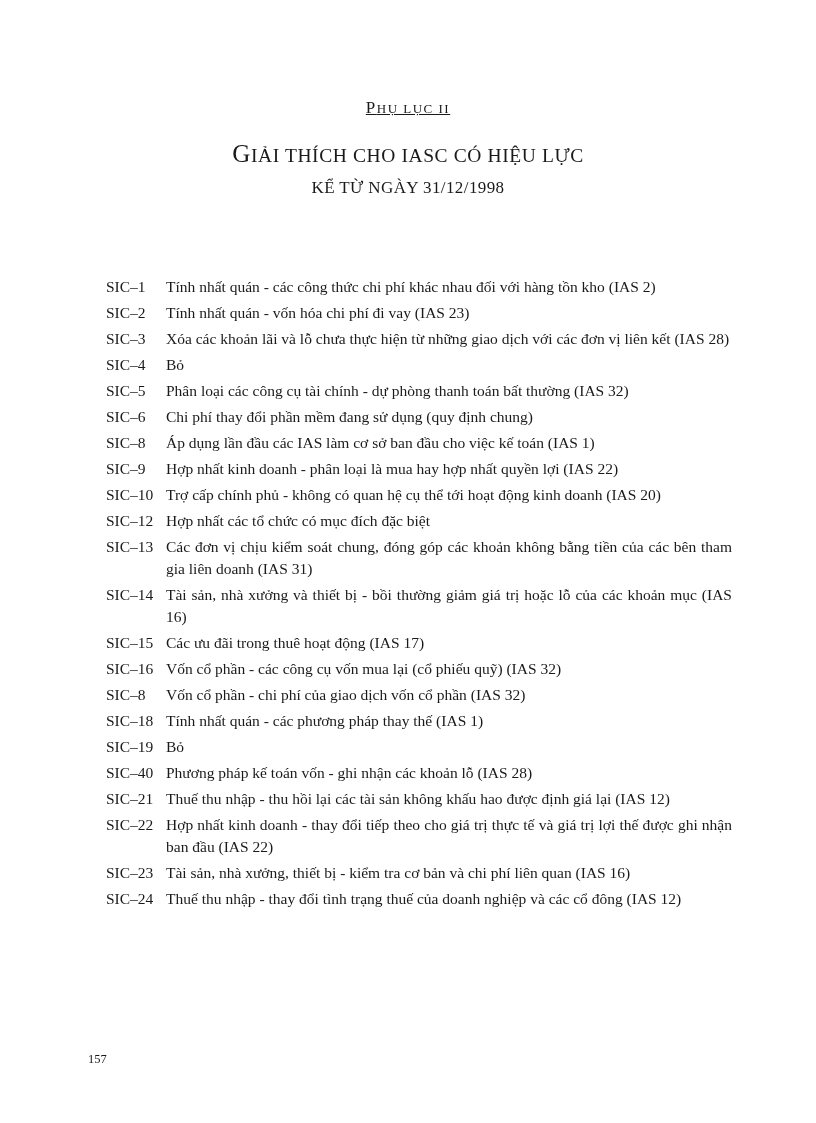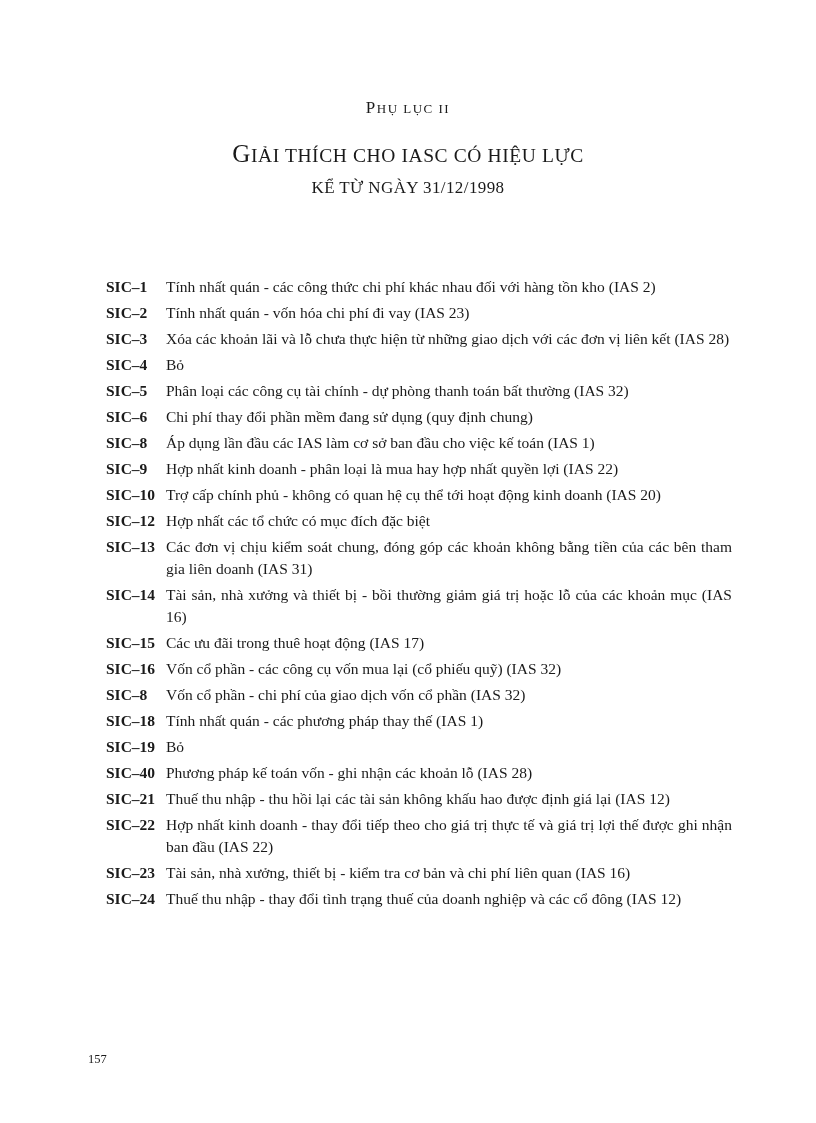--- a/index.html
+++ b/index.html
@@ -18,20 +18,21 @@
     overflow: hidden;
     box-sizing: border-box;
   }
   .header {
     padding-top: 98px;
     text-align: center;
   }
   .kicker {
     font-size: 13px;
     letter-spacing: 1.5px;
+    text-decoration: underline;
   }
   .kicker .lead {
     font-size: 17px;
   }
   .doc-title {
     margin-top: 22px;
     font-size: 19.5px;
     letter-spacing: 0.6px;
     font-family: Liberation Serif, serif;
   }
@@ -55,21 +56,20 @@
     text-align: justify;
   }
   .item.flush {
     margin-left: 0;
     text-indent: 24px;
   }
   .item .code {
     display: inline-block;
     width: 60px;
     text-indent: 0;
-    font-weight: bold;
   }
   .page-number {
     position: absolute;
     left: 88px;
     top: 1052px;
     font-size: 12.5px;
   }
 </style>
 </head>
 <body>

